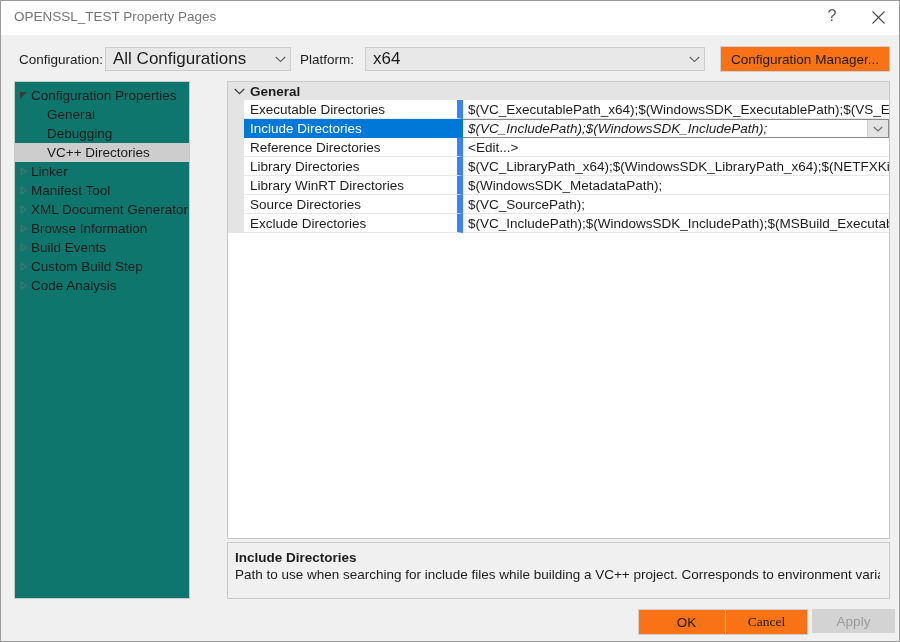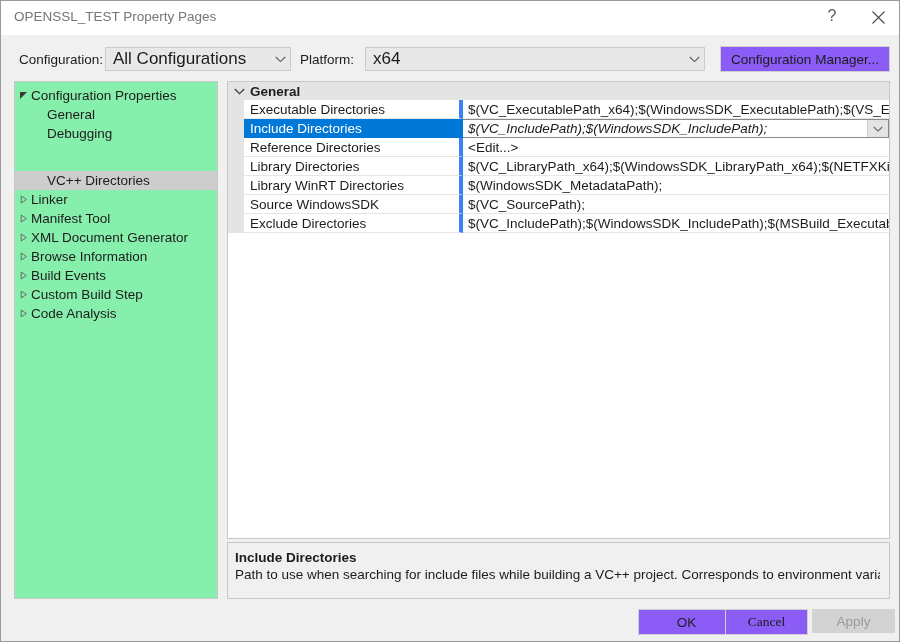--- a/index.html
+++ b/index.html
@@ -92,21 +92,21 @@
   .combo-arrow {
     width: 20px;
     display: flex;
     align-items: center;
     justify-content: center;
     flex: none;
   }
 
   .btn {
     position: absolute;
-    background: #8b5cf6;
+    background: #f97316;
     border: 1px solid #cfcfcf;
     box-sizing: border-box;
     font-family: "Liberation Sans", sans-serif;
     font-size: 13.5px;
     color: #1c1c1c;
     display: flex;
     align-items: center;
     justify-content: center;
     white-space: nowrap;
   }
@@ -115,37 +115,37 @@
     top: 45px;
     width: 170px;
     height: 26px;
   }
 
   
   .treepanel {
     position: absolute;
     left: 13px;
     top: 80px;
-    width: 204px;
+    width: 176px;
     height: 518px;
-    background: #86efac;
+    background: #0f766e;
     border: 1px solid #c8c8c8;
     box-sizing: border-box;
     overflow: hidden;
   }
   .tree-item {
     position: relative;
     height: 19px;
     display: flex;
     align-items: center;
     font-size: 13.5px;
     color: #1c1c1c;
     white-space: nowrap;
   }
-  .tree-item.selected { background: #cdcdcd; margin-top: 28px; }
+  .tree-item.selected { background: #cdcdcd; }
   .tree-arrow {
     width: 16px;
     flex: none;
     display: flex;
     align-items: center;
     justify-content: center;
     font-size: 9px;
     color: #3a3a3a;
   }
   .tree-list { padding-top: 4px; }
@@ -192,21 +192,21 @@
   .cell-gutter {
     width: 16px;
     flex: none;
     background: #e4e4e4;
     border-bottom: 1px solid #e4e4e4;
   }
   .cell-name {
     width: 219px;
     flex: none;
     box-sizing: border-box;
-    border-right: 4px solid #3b82f6;
+    border-right: 6px solid #3b82f6;
     border-bottom: 1px solid #e6e6e6;
     display: flex;
     align-items: center;
     padding-left: 6px;
     font-size: 13.5px;
     color: #1c1c1c;
     white-space: nowrap;
     overflow: hidden;
   }
   .cell-value {
@@ -456,21 +456,21 @@
         </div>
         <div class="grid-row">
           <div class="cell-gutter"></div>
           <div class="cell-name">Library WinRT Directories</div>
           <div class="cell-value">
             <span class="vtxt">$(WindowsSDK_MetadataPath);</span>
           </div>
         </div>
         <div class="grid-row">
           <div class="cell-gutter"></div>
-          <div class="cell-name">Source WindowsSDK</div>
+          <div class="cell-name">Source Directories</div>
           <div class="cell-value">
             <span class="vtxt">$(VC_SourcePath);</span>
           </div>
         </div>
         <div class="grid-row">
           <div class="cell-gutter"></div>
           <div class="cell-name">Exclude Directories</div>
           <div class="cell-value">
             <span class="vtxt">$(VC_IncludePath);$(WindowsSDK_IncludePath);$(MSBuild_ExecutablePath);$(VC_ExecutablePath);</span>
           </div>

